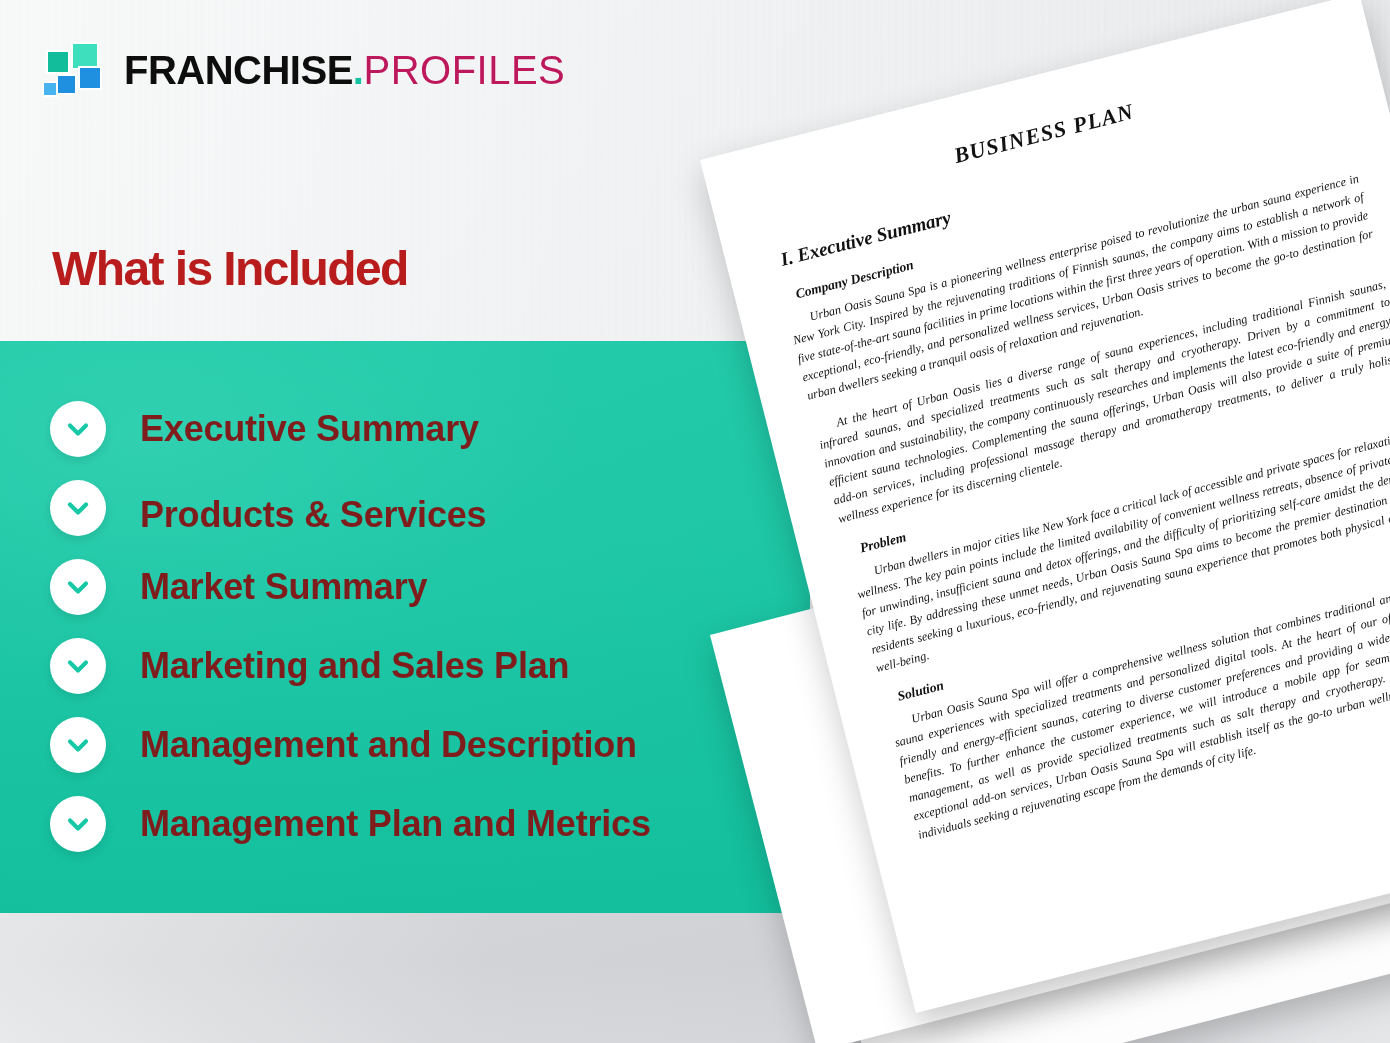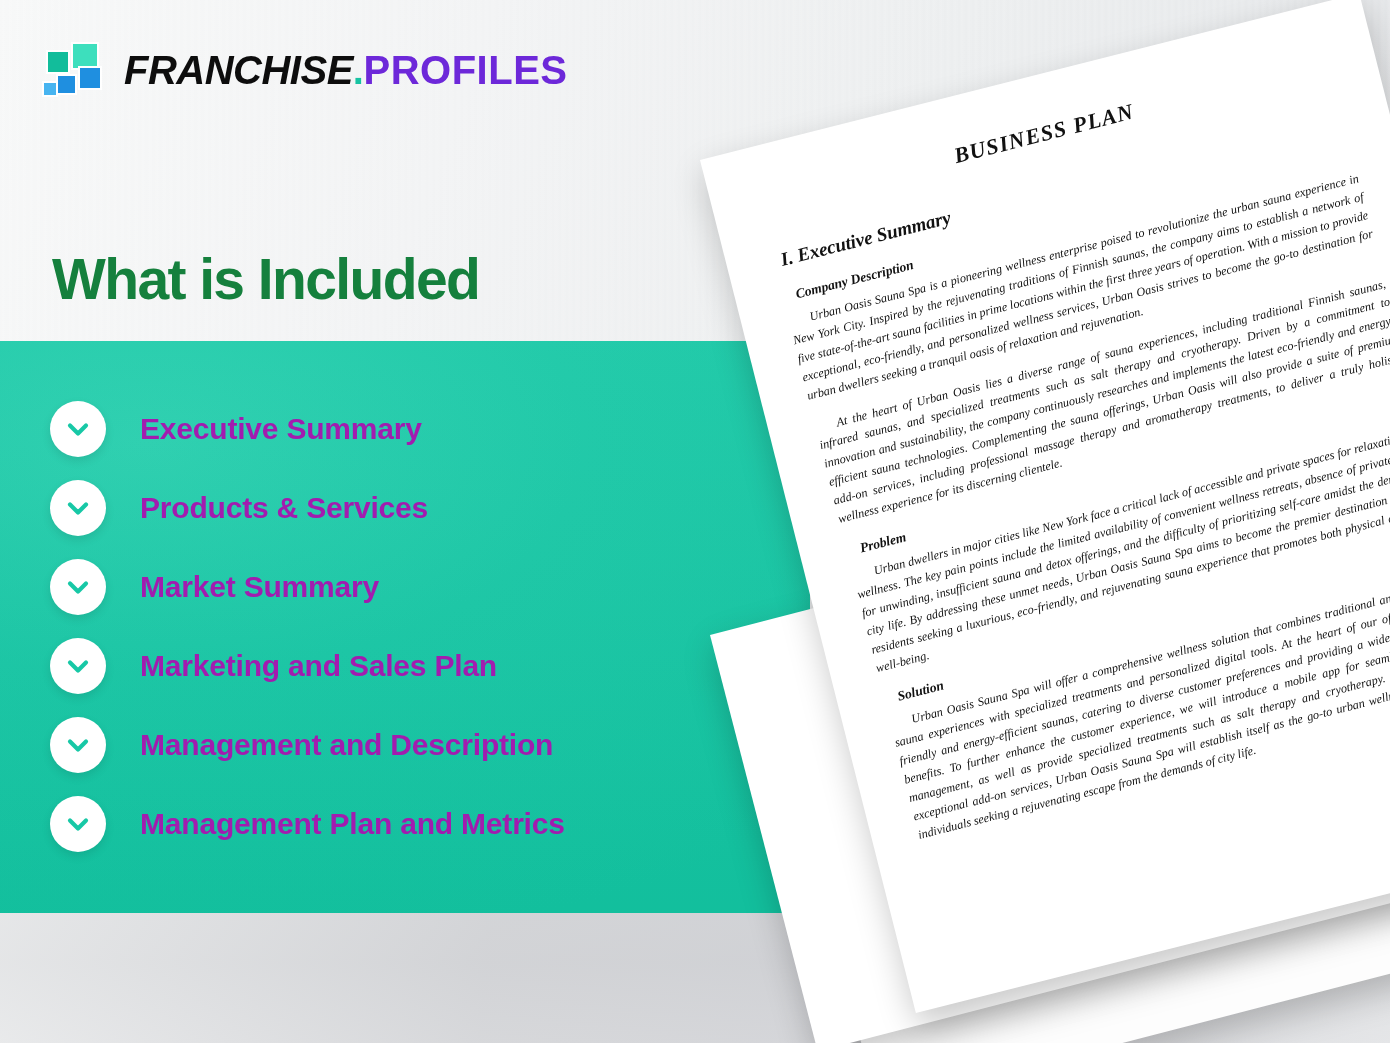--- a/index.html
+++ b/index.html
@@ -38,29 +38,29 @@
   
   .logo{position:absolute;left:44px;top:44px;display:flex;align-items:center;gap:0;}
   .logo-mark{position:relative;width:62px;height:52px;flex:none;}
   .logo-mark i{position:absolute;display:block;box-shadow:0 0 0 2px #ffffff;}
   .wordmark{
     margin-left:18px;white-space:nowrap;
     font-family:"Liberation Sans",sans-serif;
     font-size:40px;line-height:1;letter-spacing:-0.5px;
     display:flex;align-items:baseline;
   }
-  .wm-bold{font-weight:700;color:#0d0d0d;font-style:italic;}
+  .wm-bold{font-weight:700;color:#0d0d0d;}
   .wm-dot{font-weight:700;color:#17c3a2;}
-  .wm-light{font-weight:700;color:#6d28d9;letter-spacing:0.5px;}
+  .wm-light{font-weight:400;color:#be185d;letter-spacing:0.5px;}
 
   
   .page-title{
     position:absolute;left:52px;top:212px;
-    font-size:57px;font-weight:700;letter-spacing:-1.6px;
-    color:#15803d;line-height:1.05;
+    font-size:48px;font-weight:700;letter-spacing:-1.6px;
+    color:#b91c1c;line-height:1.05;
     font-family:"Liberation Sans",sans-serif;
   }
 
   
   .teal-panel{
     position:absolute;left:0;top:341px;width:810px;height:572px;
     background:
       radial-gradient(120% 90% at 18% 18%, #27cfae 0%, #18c8a6 45%, #13c5a2 100%);
   }
   .teal-panel::after{
@@ -72,21 +72,21 @@
   .feature-row{
     position:absolute;left:50px;display:flex;align-items:center;gap:34px;height:56px;
   }
   .chev-circle{
     width:56px;height:56px;border-radius:50%;background:#ffffff;flex:none;
     display:flex;align-items:center;justify-content:center;
     box-shadow:0 4px 10px rgba(0,0,0,.10);
   }
   .chev-circle svg{display:block;}
   .feature-label{
-    font-size:30px;font-weight:700;color:#a21caf;white-space:nowrap;
+    font-size:36px;font-weight:700;color:#7f1d1d;white-space:nowrap;
     letter-spacing:-0.2px;font-family:"Liberation Sans",sans-serif;
   }
 
   
   .doc-stack{position:absolute;left:690px;top:130px;width:780px;height:900px;}
 
   .sheet{
     position:absolute;background:#ffffff;
     box-shadow:0 14px 34px rgba(0,0,0,.22);
   }
@@ -166,21 +166,21 @@
 
     <div class="feature-row" style="top:60px;">
       <span class="chev-circle">
         <svg width="30" height="30" viewBox="0 0 30 30" aria-hidden="true">
           <path d="M7 11.5 L15 19.5 L23 11.5" fill="none" stroke="#17c8a6" stroke-width="4.2" stroke-linecap="round" stroke-linejoin="round"></path>
         </svg>
       </span>
       <span class="feature-label">Executive Summary</span>
     </div>
 
-    <div class="feature-row" style="top:139px;">
+    <div class="feature-row" style="top:139px;align-items:flex-end;">
       <span class="chev-circle">
         <svg width="30" height="30" viewBox="0 0 30 30" aria-hidden="true">
           <path d="M7 11.5 L15 19.5 L23 11.5" fill="none" stroke="#17c8a6" stroke-width="4.2" stroke-linecap="round" stroke-linejoin="round"></path>
         </svg>
       </span>
       <span class="feature-label">Products &amp; Services</span>
     </div>
 
     <div class="feature-row" style="top:218px;">
       <span class="chev-circle">

